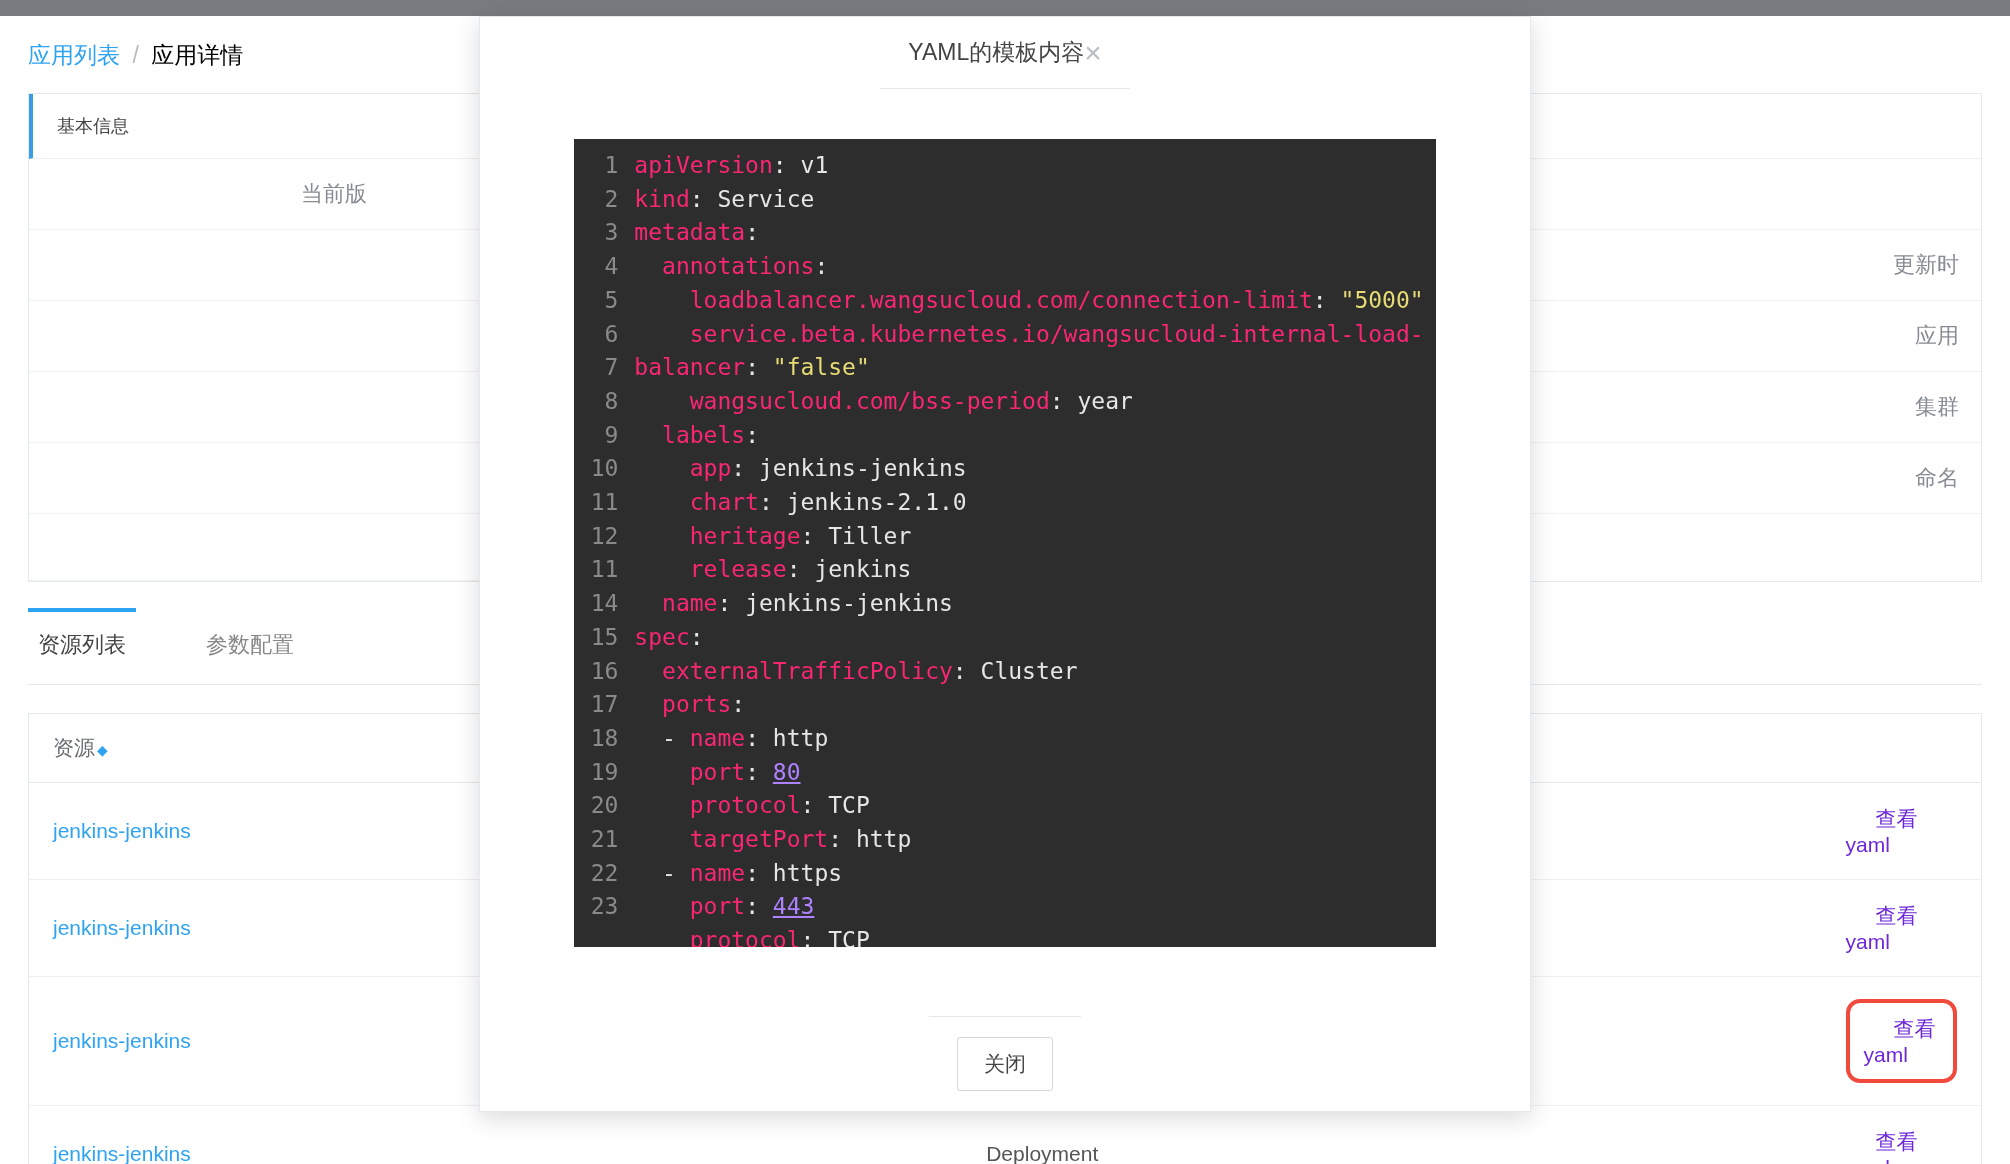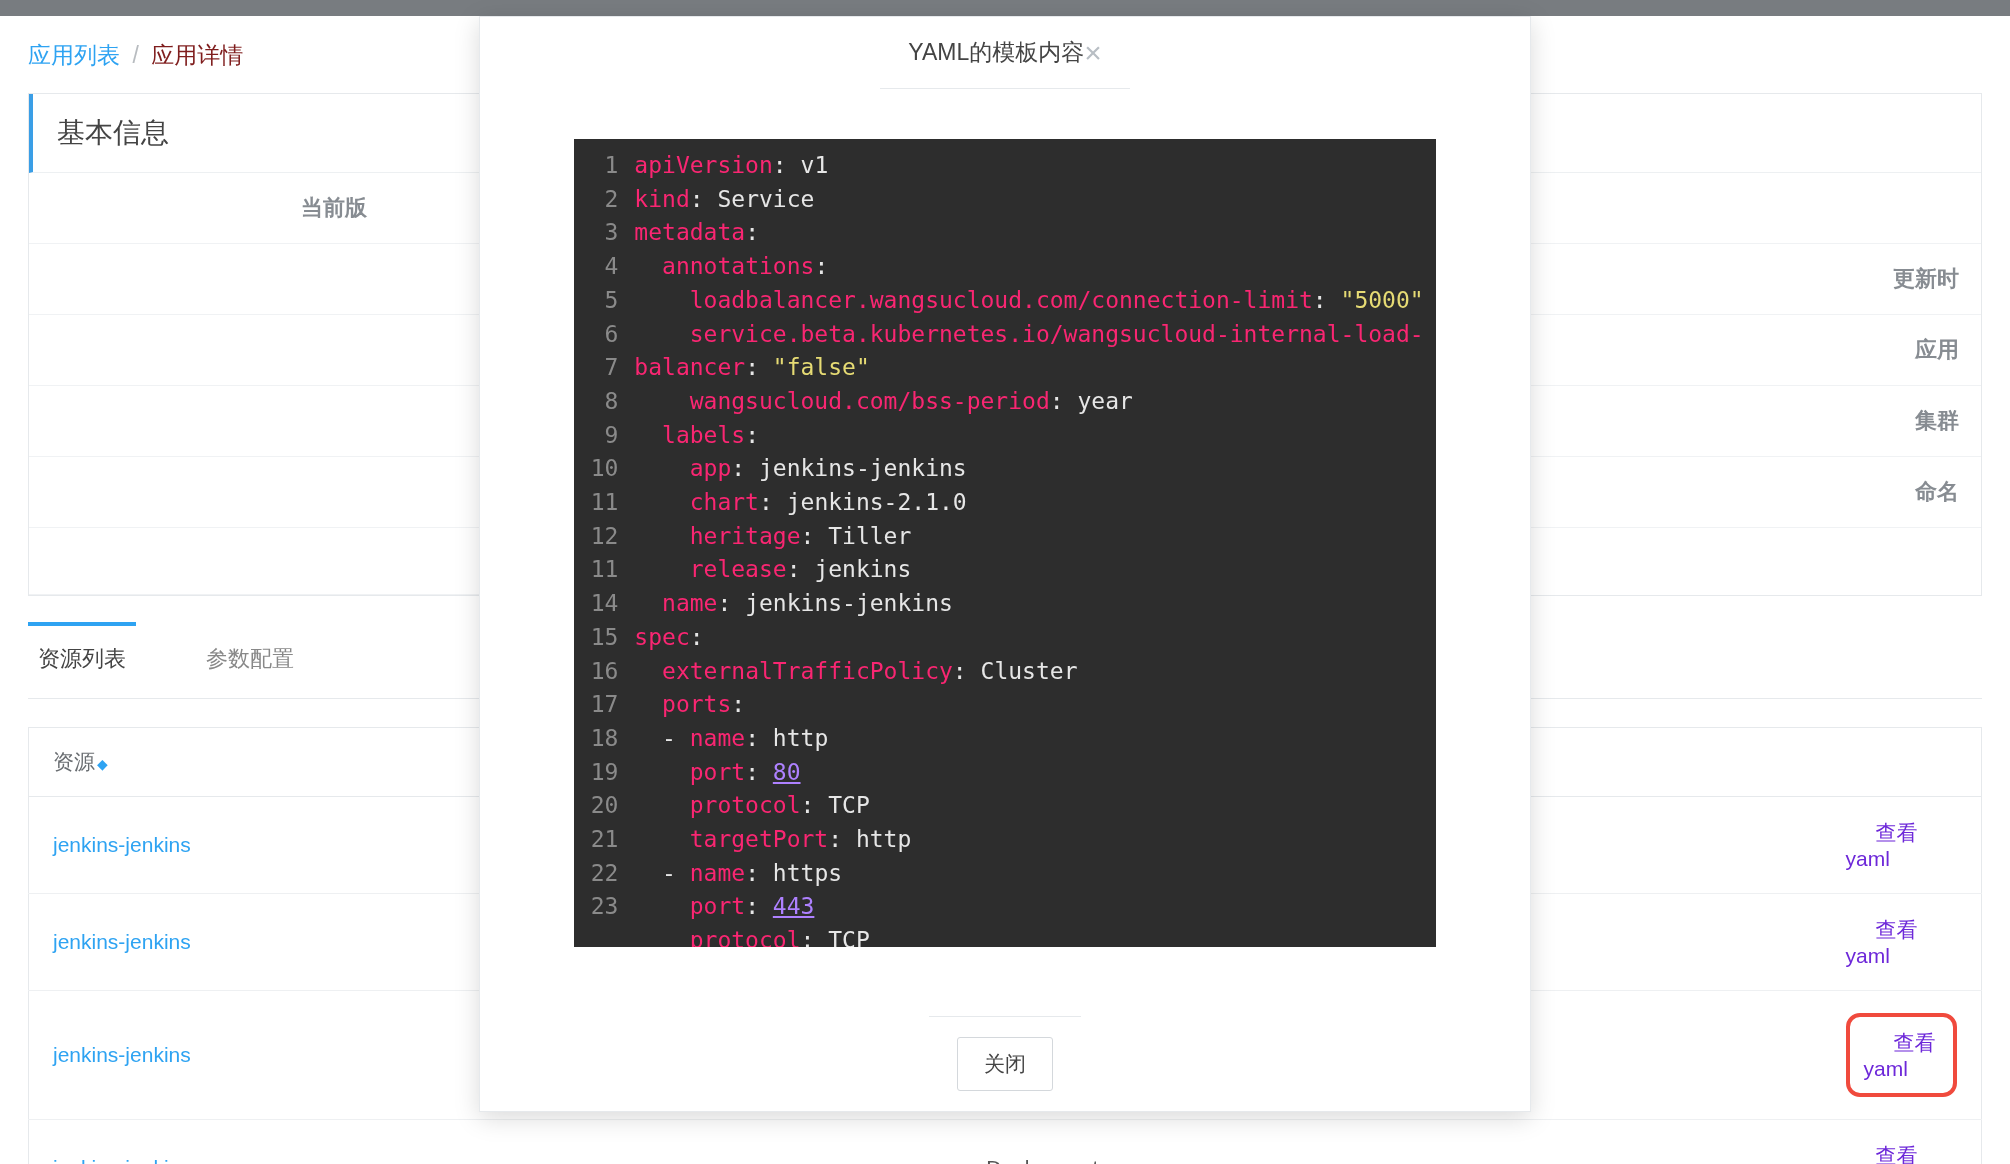--- a/index.html
+++ b/index.html
@@ -20,41 +20,40 @@
 }
 
 .page-wrap { padding: 0 28px; }
 
 .breadcrumb {
   padding: 24px 0 22px;
   font-size: 23px;
 }
 .breadcrumb a { color: #2ea3f2; text-decoration: none; }
 .breadcrumb .sep { color: #b8bcc0; margin: 0 6px; }
-.breadcrumb .current { color: #7f1d1d; text-align: right; }
+.breadcrumb .current { color: #000000; text-align: right; }
 
 .panel {
   border: 1px solid #e6e9ec;
   margin-bottom: 26px;
 }
 .panel-title {
   padding: 20px 24px;
-  font-size: 28px;
+  font-size: 18px;
   color: #444;
   border-left: 4px solid #3a9ee6;
   border-bottom: 1px solid #edf0f2;
 }
 .info-grid { display: grid; grid-template-columns: 360px 1fr 360px 1fr; }
 .info-label {
   text-align: right;
   padding: 20px 22px;
   color: #878c92;
   font-size: 22px;
   border-bottom: 1px solid #f0f2f4;
-  font-weight: bold;
 }
 .info-value {
   padding: 20px 22px;
   color: #333;
   font-size: 22px;
   border-bottom: 1px solid #f0f2f4;
 }
 
 .tabs {
   display: flex;

